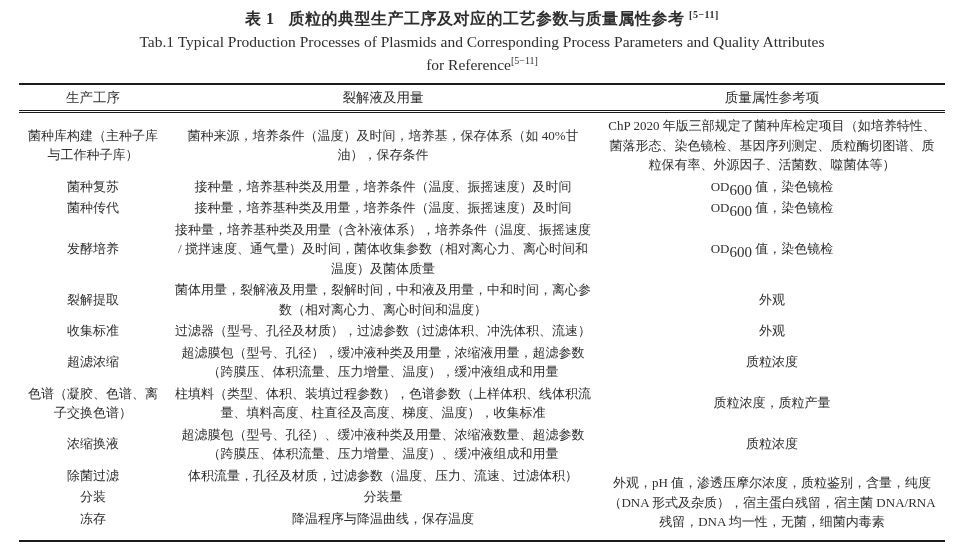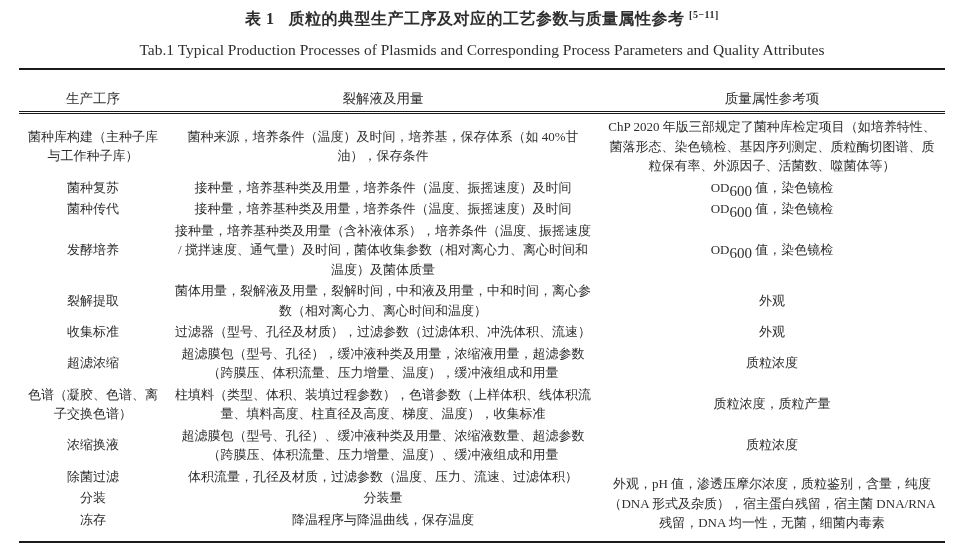--- a/index.html
+++ b/index.html
@@ -24,21 +24,21 @@
     font-weight: bold;
     font-size: 16px;
     line-height: 22px;
     letter-spacing: 0.5px;
   }
   .title-zh .gap { display: inline-block; width: 14px; }
   .title-en {
     text-align: center;
     font-size: 15.5px;
     line-height: 22px;
-    margin-top: 9px;
+    margin-top: 1px;
   }
   sup {
     font-size: 10px;
     line-height: 0;
   }
   sub {
     font-size: 15px;
     line-height: 0;
   }
   table.main {
@@ -49,41 +49,42 @@
     border-top: 2.5px solid #1b1b1b;
     border-bottom: 2.5px solid #1b1b1b;
     font-size: 13px;
   }
   col.c1 { width: 148px; }
   col.c2 { width: 432px; }
   col.c3 { width: 346px; }
   thead th {
     font-weight: normal;
     font-size: 13.5px;
-    padding: 20px 2px 3px 2px;
+    padding: 4px 2px 3px 2px;
     border-bottom: 3px double #1b1b1b;
     text-align: center;
   }
   tbody td {
     text-align: center;
     vertical-align: middle;
     padding: 1px 6px;
     line-height: 19.5px;
   }
   tbody tr:first-child td { padding-top: 3px; }
   tbody tr:last-child td { padding-bottom: 12px; }
 </style>
 </head>
 <body>
 
 <div class="page">
 
   <div class="title-zh"><span>表 1</span><span class="gap"></span><span>质粒的典型生产工序及对应的工艺参数与质量属性参考</span> <sup>[5−11]</sup></div>
 
   <div class="title-en">Tab.1   Typical Production Processes of Plasmids and Corresponding Process Parameters and Quality Attributes</div>
+  <div class="title-en"><span>for Reference</span><sup>[5−11]</sup></div>
 
   <table class="main">
     <colgroup>
         <col class="c1">
         <col class="c2">
         <col class="c3">
       </colgroup>
     <thead>
       <tr>
         <th>生产工序</th>

